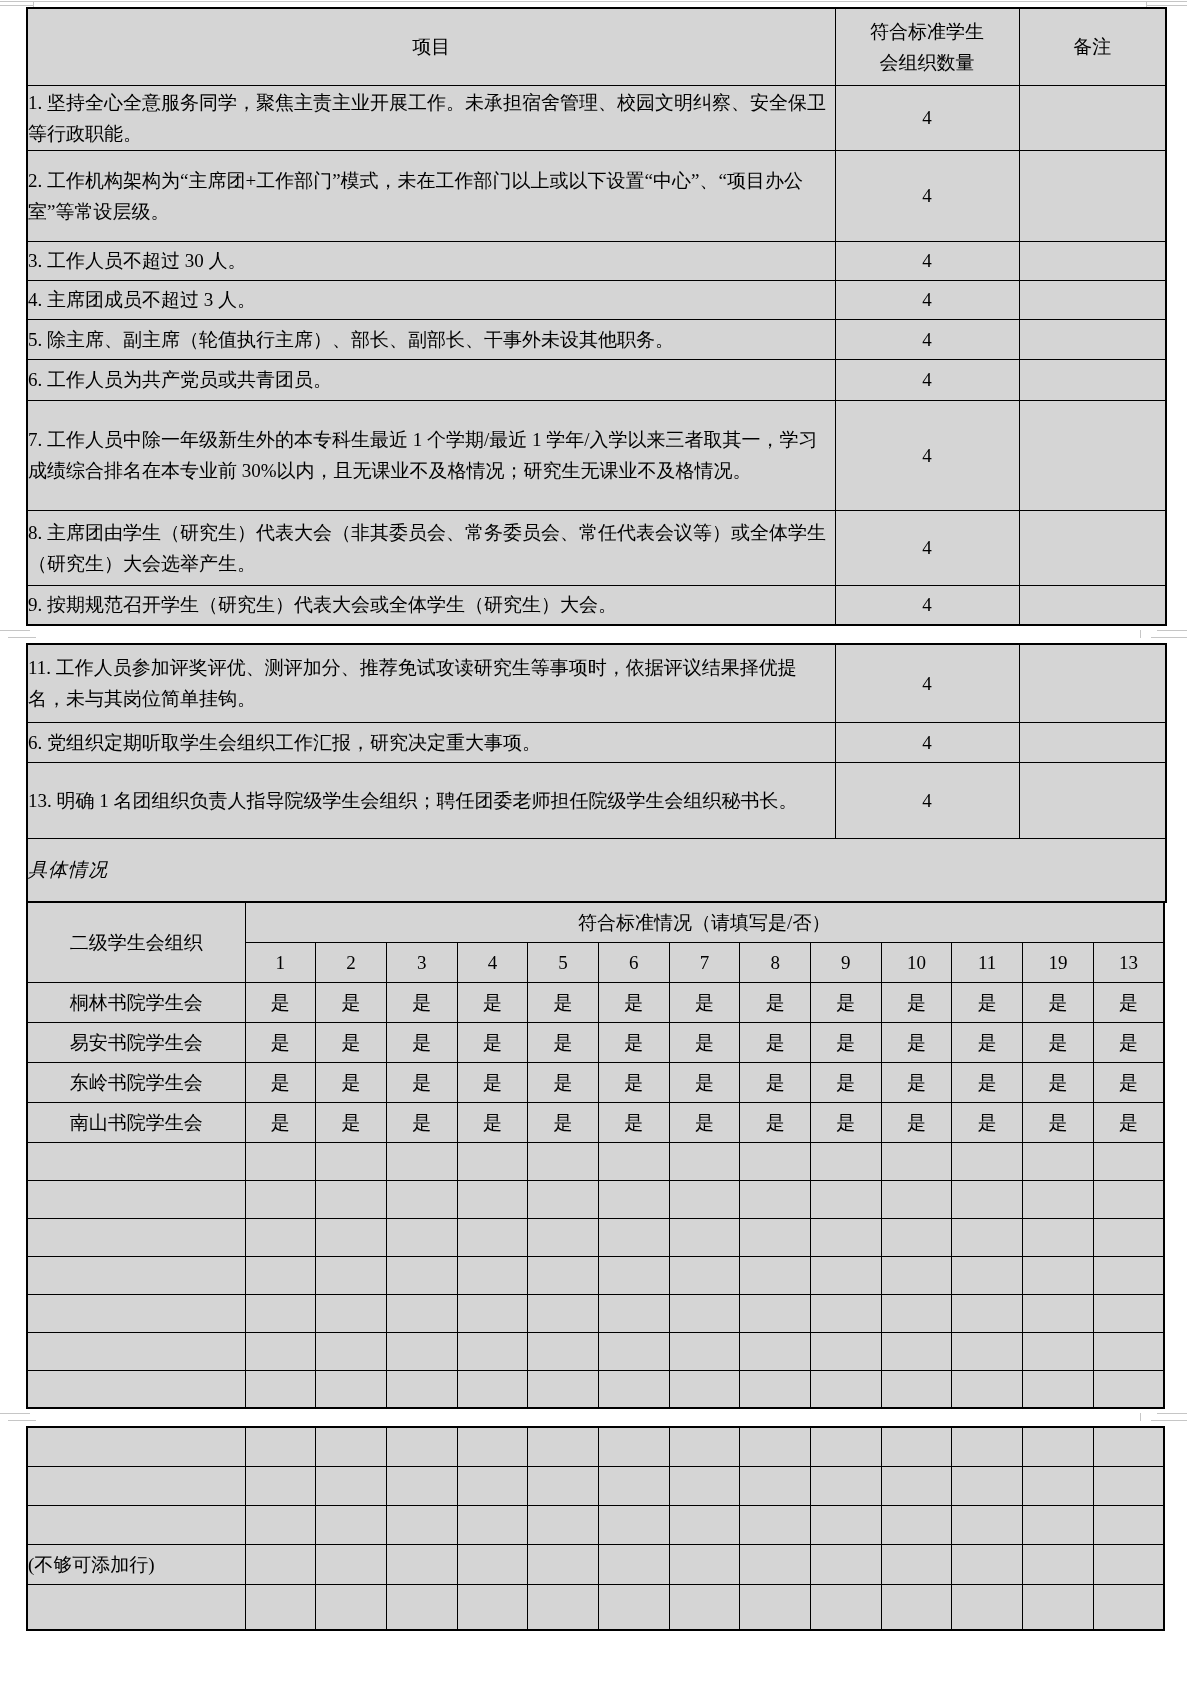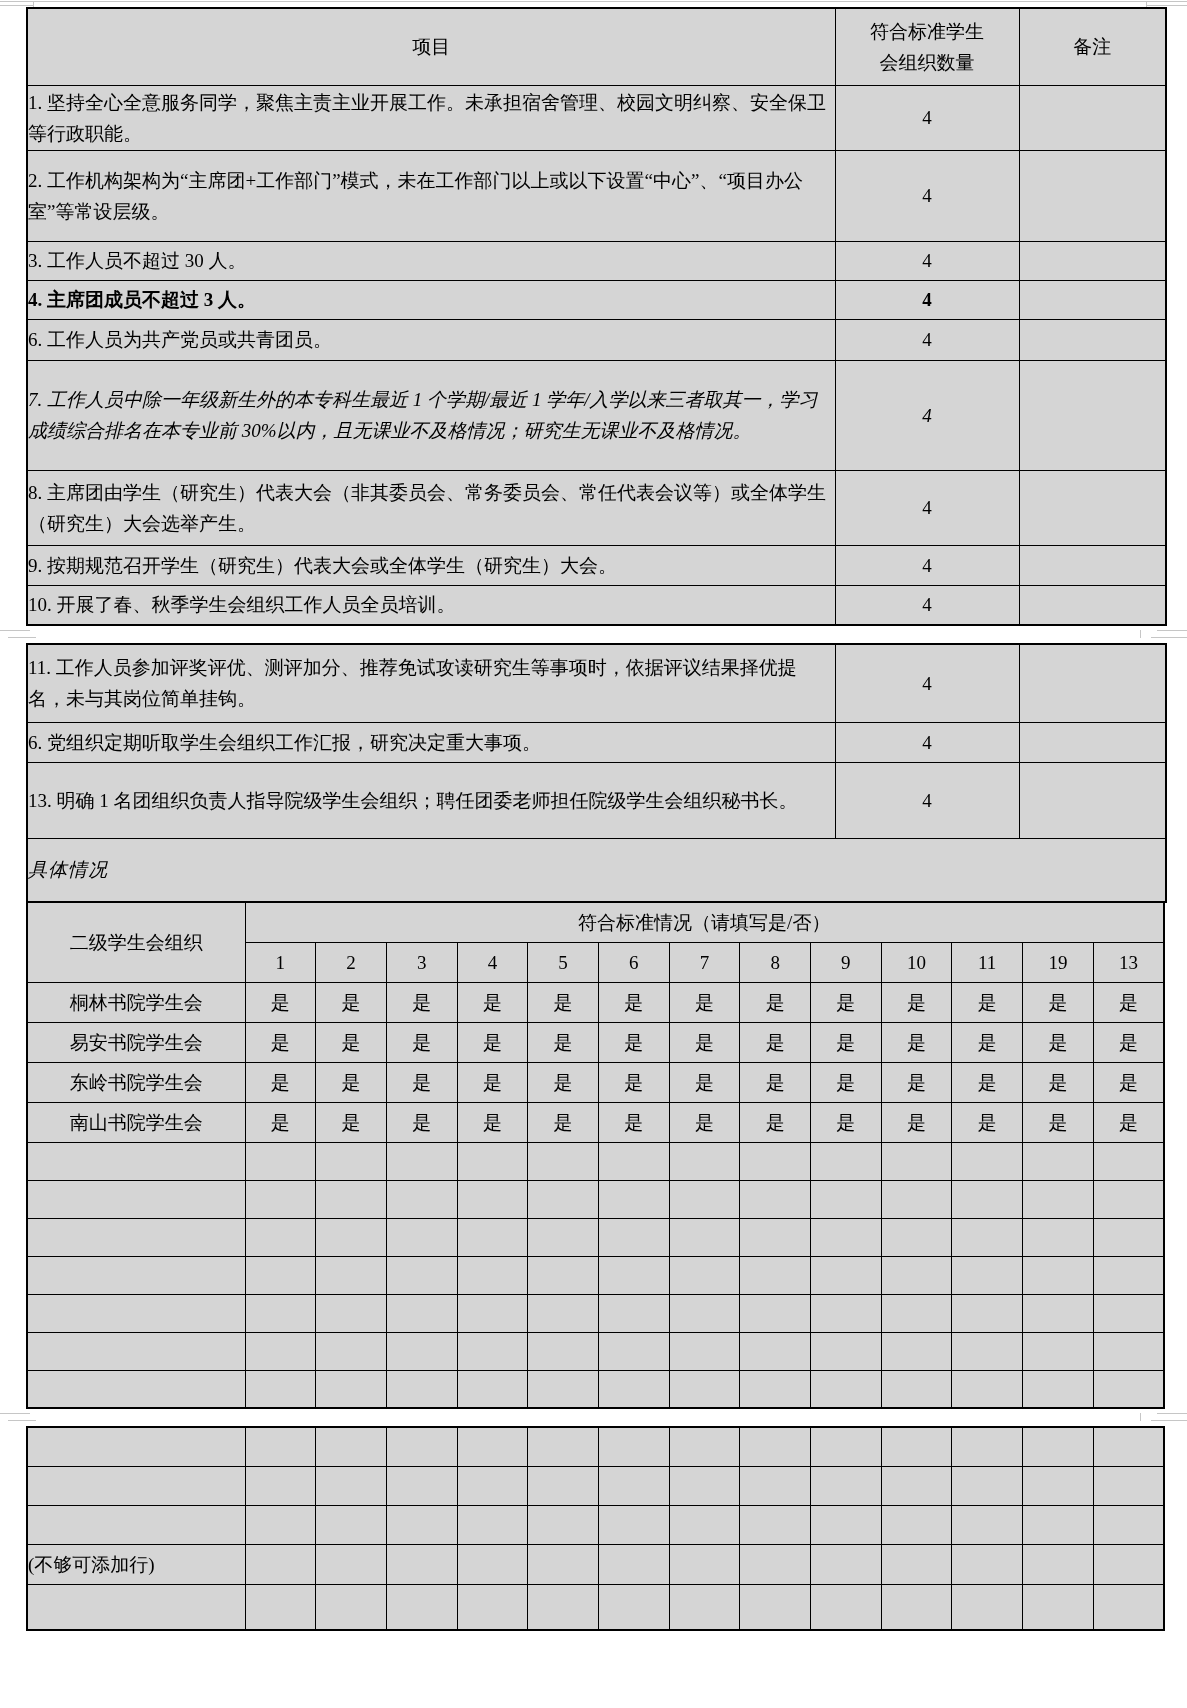--- a/index.html
+++ b/index.html
@@ -79,47 +79,47 @@
           <tr style="height: 91px;">
             <td class="item-text">2. 工作机构架构为“主席团+工作部门”模式，未在工作部门以上或以下设置“中心”、“项目办公室”等常设层级。</td>
             <td class="num">4</td>
             <td></td>
           </tr>
           <tr style="height: 39px;">
             <td class="item-text">3. 工作人员不超过 30 人。</td>
             <td class="num">4</td>
             <td></td>
           </tr>
-          <tr style="height: 39px; font-weight: bold;">
+          <tr style="height: 39px;">
             <td class="item-text">4. 主席团成员不超过 3 人。</td>
+            <td class="num">4</td>
+            <td></td>
+          </tr>
+          <tr style="height: 40px;">
+            <td class="item-text">5. 除主席、副主席（轮值执行主席）、部长、副部长、干事外未设其他职务。</td>
             <td class="num">4</td>
             <td></td>
           </tr>
           <tr style="height: 41px;">
             <td class="item-text">6. 工作人员为共产党员或共青团员。</td>
             <td class="num">4</td>
             <td></td>
           </tr>
-          <tr style="height: 110px; font-style: italic;">
+          <tr style="height: 110px;">
             <td class="item-text">7. 工作人员中除一年级新生外的本专科生最近 1 个学期/最近 1 学年/入学以来三者取其一，学习成绩综合排名在本专业前 30%以内，且无课业不及格情况；研究生无课业不及格情况。</td>
             <td class="num">4</td>
             <td></td>
           </tr>
           <tr style="height: 75px;">
             <td class="item-text">8. 主席团由学生（研究生）代表大会（非其委员会、常务委员会、常任代表会议等）或全体学生（研究生）大会选举产生。</td>
             <td class="num">4</td>
             <td></td>
           </tr>
           <tr style="height: 40px;">
             <td class="item-text">9. 按期规范召开学生（研究生）代表大会或全体学生（研究生）大会。</td>
-            <td class="num">4</td>
-            <td></td>
-          </tr>
-          <tr style="height: 40px;">
-            <td class="item-text">10. 开展了春、秋季学生会组织工作人员全员培训。</td>
             <td class="num">4</td>
             <td></td>
           </tr>
         </tbody>
     </table>
   </div>
 
   <div class="pbreak">
     <div class="frag" style="top:4px;left:0;width:30px;height:1px;"></div>
     <div class="frag" style="top:11px;left:8px;width:28px;height:1px;"></div>

